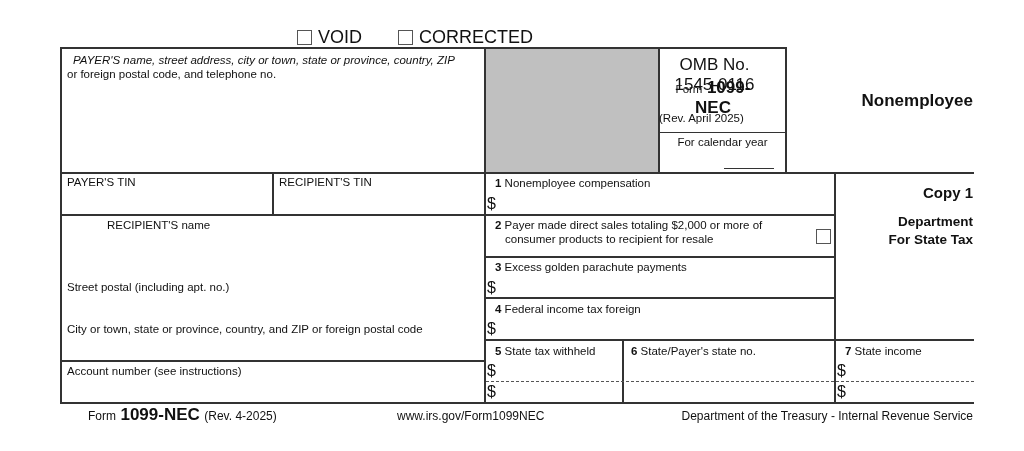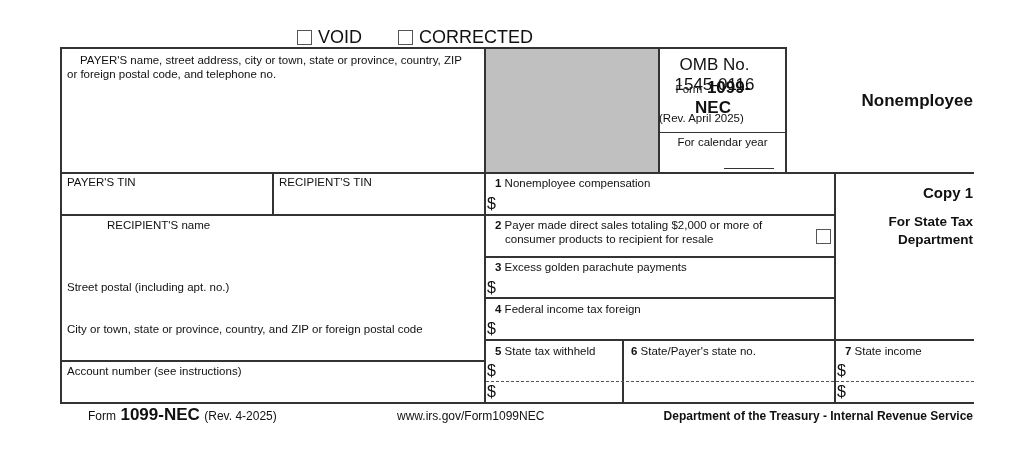--- a/index.html
+++ b/index.html
@@ -36,21 +36,21 @@
 <div class="hl" style="left:60px;top:214px;width:775px;"></div>
 <div class="hl" style="left:485px;top:256px;width:350px;"></div>
 <div class="hl" style="left:485px;top:297px;width:350px;"></div>
 <div class="hl" style="left:485px;top:339px;width:489px;"></div>
 <div class="hl" style="left:60px;top:360px;width:425px;"></div>
 <div class="vl" style="left:834px;top:172px;height:231px;"></div>
 <div class="vl" style="left:622px;top:339px;height:64px;"></div>
 <div class="dash" style="left:486px;top:381px;width:488px;"></div>
 <div class="hl" style="left:60px;top:402px;width:914px;"></div>
 
-<div class="lbl" style="left:80px;top:53px;">PAYER'S name, street address, city or town, state or province, country, ZIP</div>
+<div class="lbl" style="left:73px;top:53px;font-style:italic;">PAYER'S name, street address, city or town, state or province, country, ZIP</div>
 <div class="lbl" style="left:67px;top:67px;">or foreign postal code, and telephone no.</div>
 <div class="abs" style="left:62px;top:82px;width:420px;height:89px;"></div>
 
 <div class="abs" style="left:659px;top:55px;width:111px;text-align:center;font-size:17px;">OMB No. 1545-0116</div>
 <div class="abs" style="left:659px;top:78px;width:108px;text-align:center;">
   <span style="font-size:11.5px;">Form</span>
   <span class="bigbold" style="font-size:17px;">1099-NEC</span>
 </div>
 <div class="abs" style="left:659px;top:112px;width:127px;text-align:left;font-size:11.5px;">(Rev. April 2025)</div>
 <div class="abs" style="left:659px;top:136px;width:127px;text-align:center;font-size:11.5px;">For calendar year</div>
@@ -75,31 +75,31 @@
 <div class="cb" style="left:816px;top:229px;"></div>
 
 <div class="lbl" style="left:495px;top:260px;text-align:center;"><b>3</b> <span>Excess golden parachute payments</span></div>
 <div class="dollar" style="left:487px;top:280px;">$</div>
 
 <div class="lbl" style="left:495px;top:302px;"><b>4</b> <span>Federal income tax foreign</span></div>
 <div class="dollar" style="left:487px;top:321px;">$</div>
 
 <div class="abs bigbold" style="left:840px;top:184px;width:133px;text-align:right;font-size:15px;">Copy 1</div>
 <div class="abs bigbold" style="left:840px;top:213px;width:133px;text-align:right;font-size:13.5px;line-height:18px;">
+  <div>Department</div>
   <div>For State Tax</div>
-  <div>Department</div>
 </div>
 
 <div class="lbl" style="left:495px;top:344px;"><b>5</b> <span>State tax withheld</span></div>
 <div class="dollar" style="left:487px;top:363px;">$</div>
 <div class="dollar" style="left:487px;top:384px;">$</div>
 <div class="lbl" style="left:631px;top:344px;"><b>6</b> <span>State/Payer's state no.</span></div>
 <div class="lbl" style="left:845px;top:344px;"><b>7</b> <span>State income</span></div>
 <div class="dollar" style="left:837px;top:363px;">$</div>
 <div class="dollar" style="left:837px;top:384px;">$</div>
 
 <div class="abs" style="left:60px;top:405px;margin-left:28px;">
   <span style="font-size:12px;">Form</span>
   <span class="bigbold" style="font-size:17px;">1099-NEC</span>
   <span style="font-size:12px;">(Rev. 4-2025)</span>
 </div>
 <div class="abs" style="left:397px;top:409px;font-size:12px;">www.irs.gov/Form1099NEC</div>
-<div class="abs" style="left:650px;top:409px;width:323px;text-align:right;font-size:12px;font-weight:bold;">Department of the Treasury - Internal Revenue Service</div>
+<div class="abs" style="left:650px;top:409px;width:323px;text-align:right;font-size:12px;">Department of the Treasury - Internal Revenue Service</div>
 
 </body></html>

